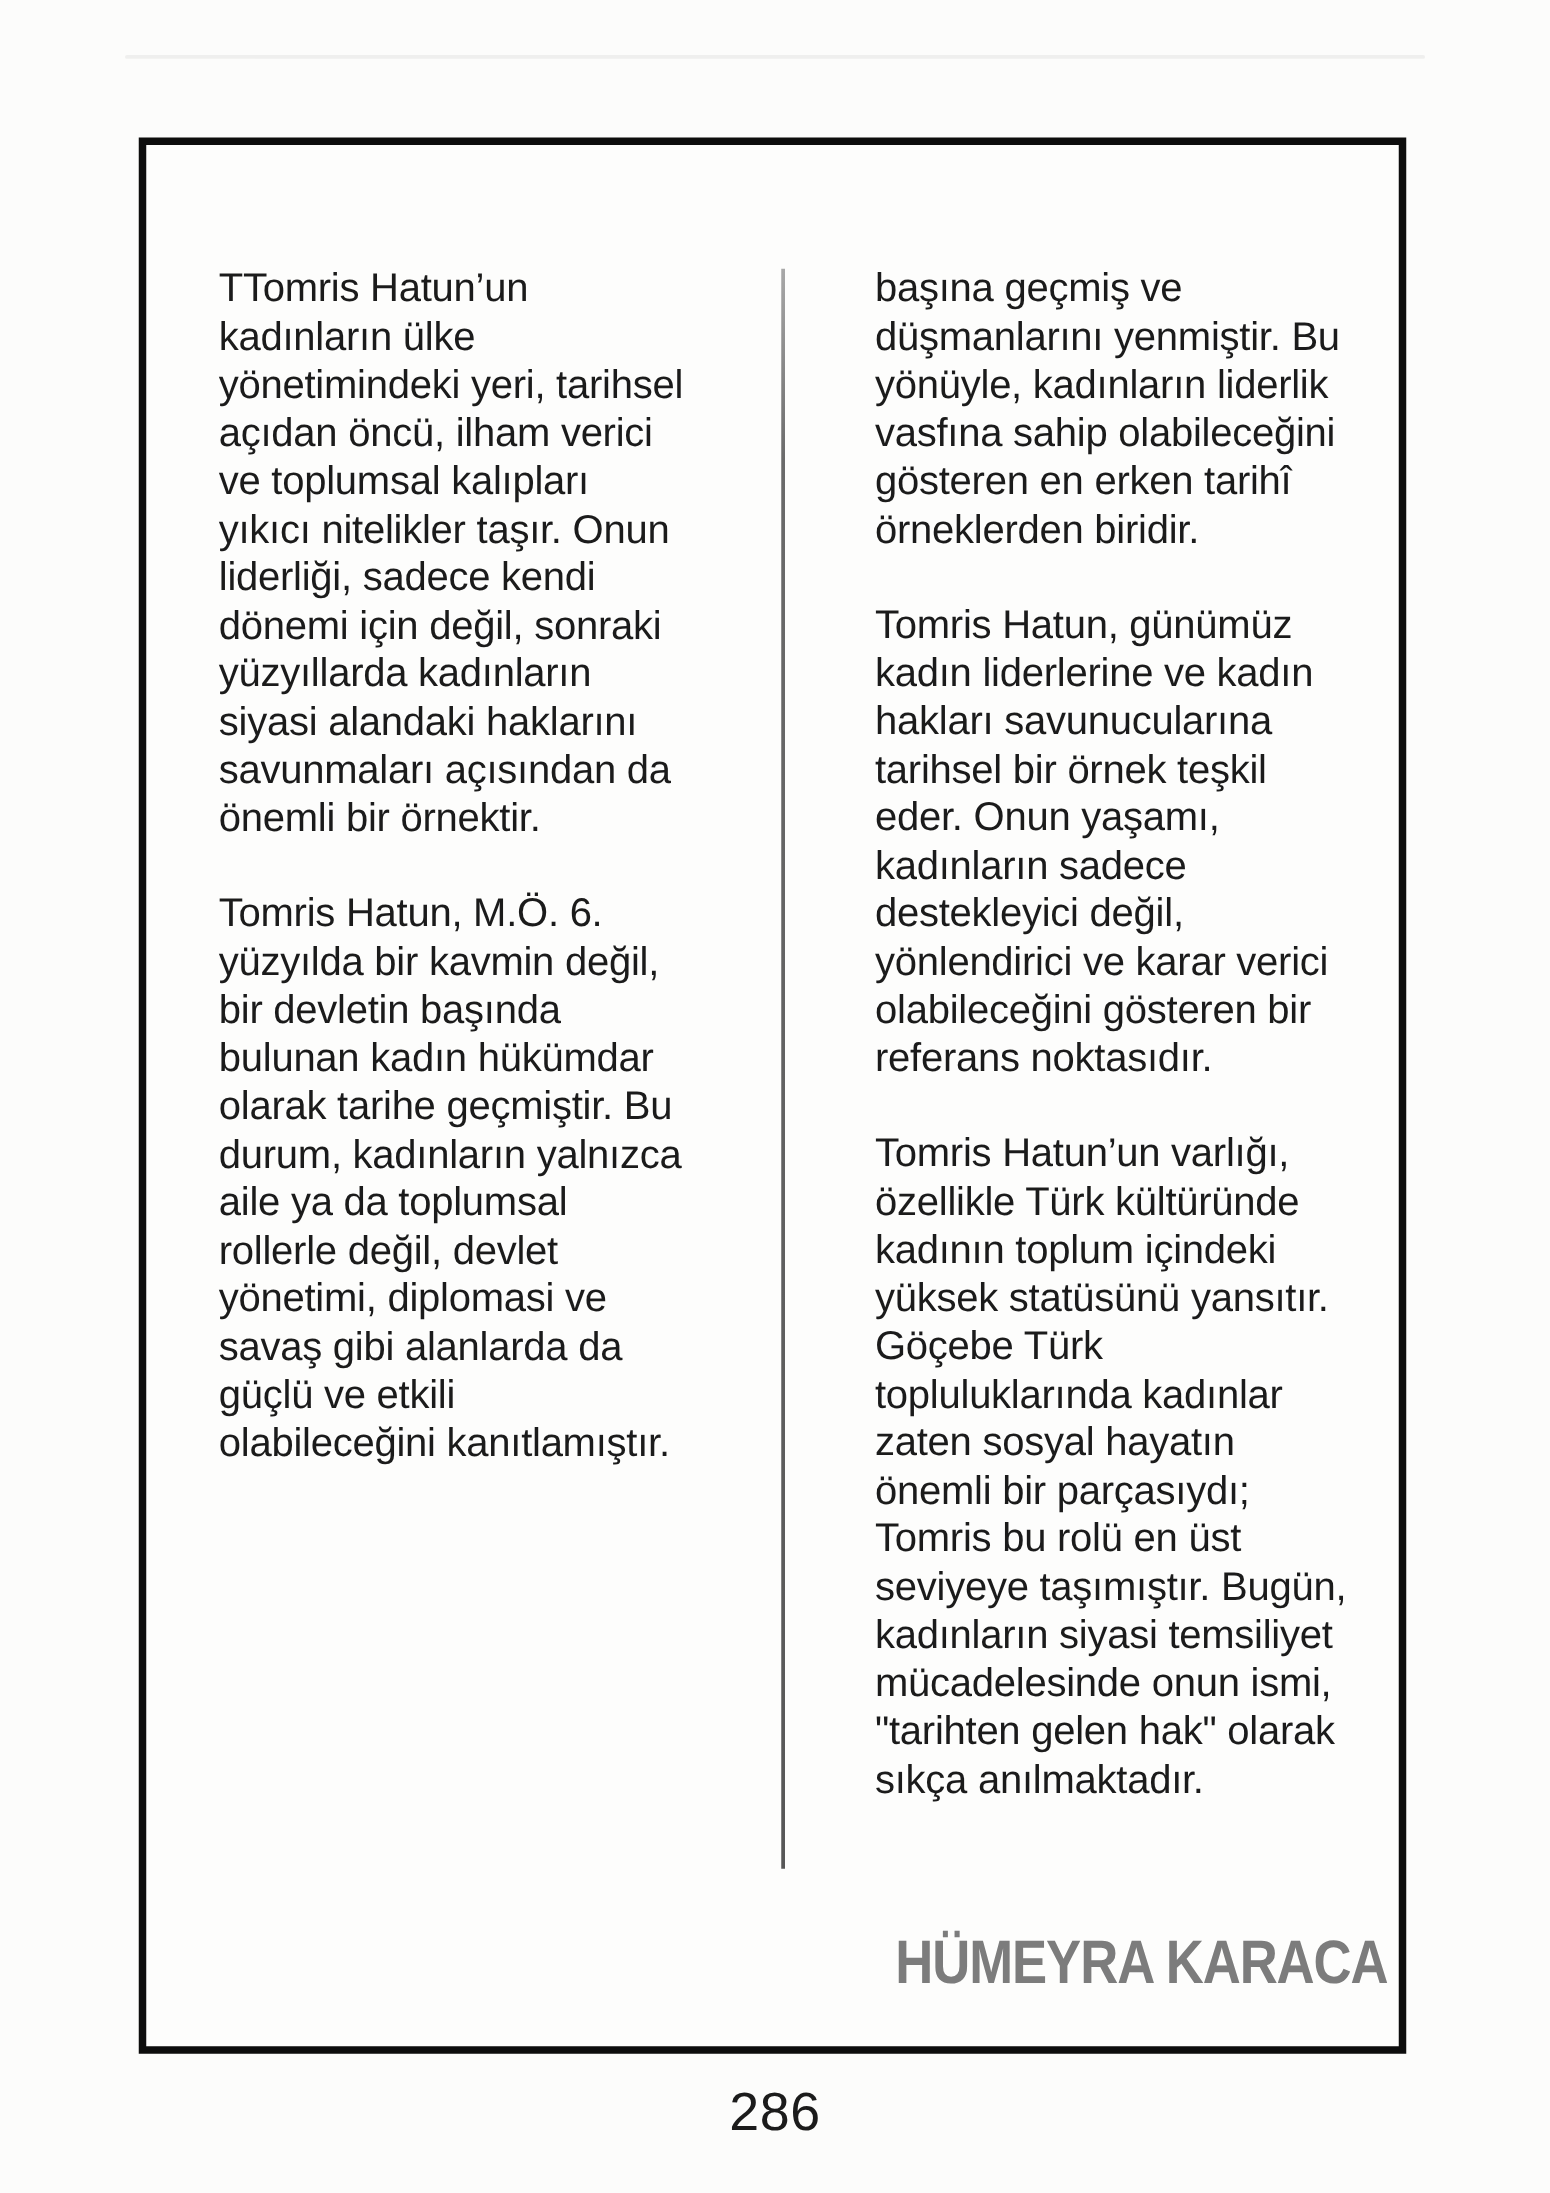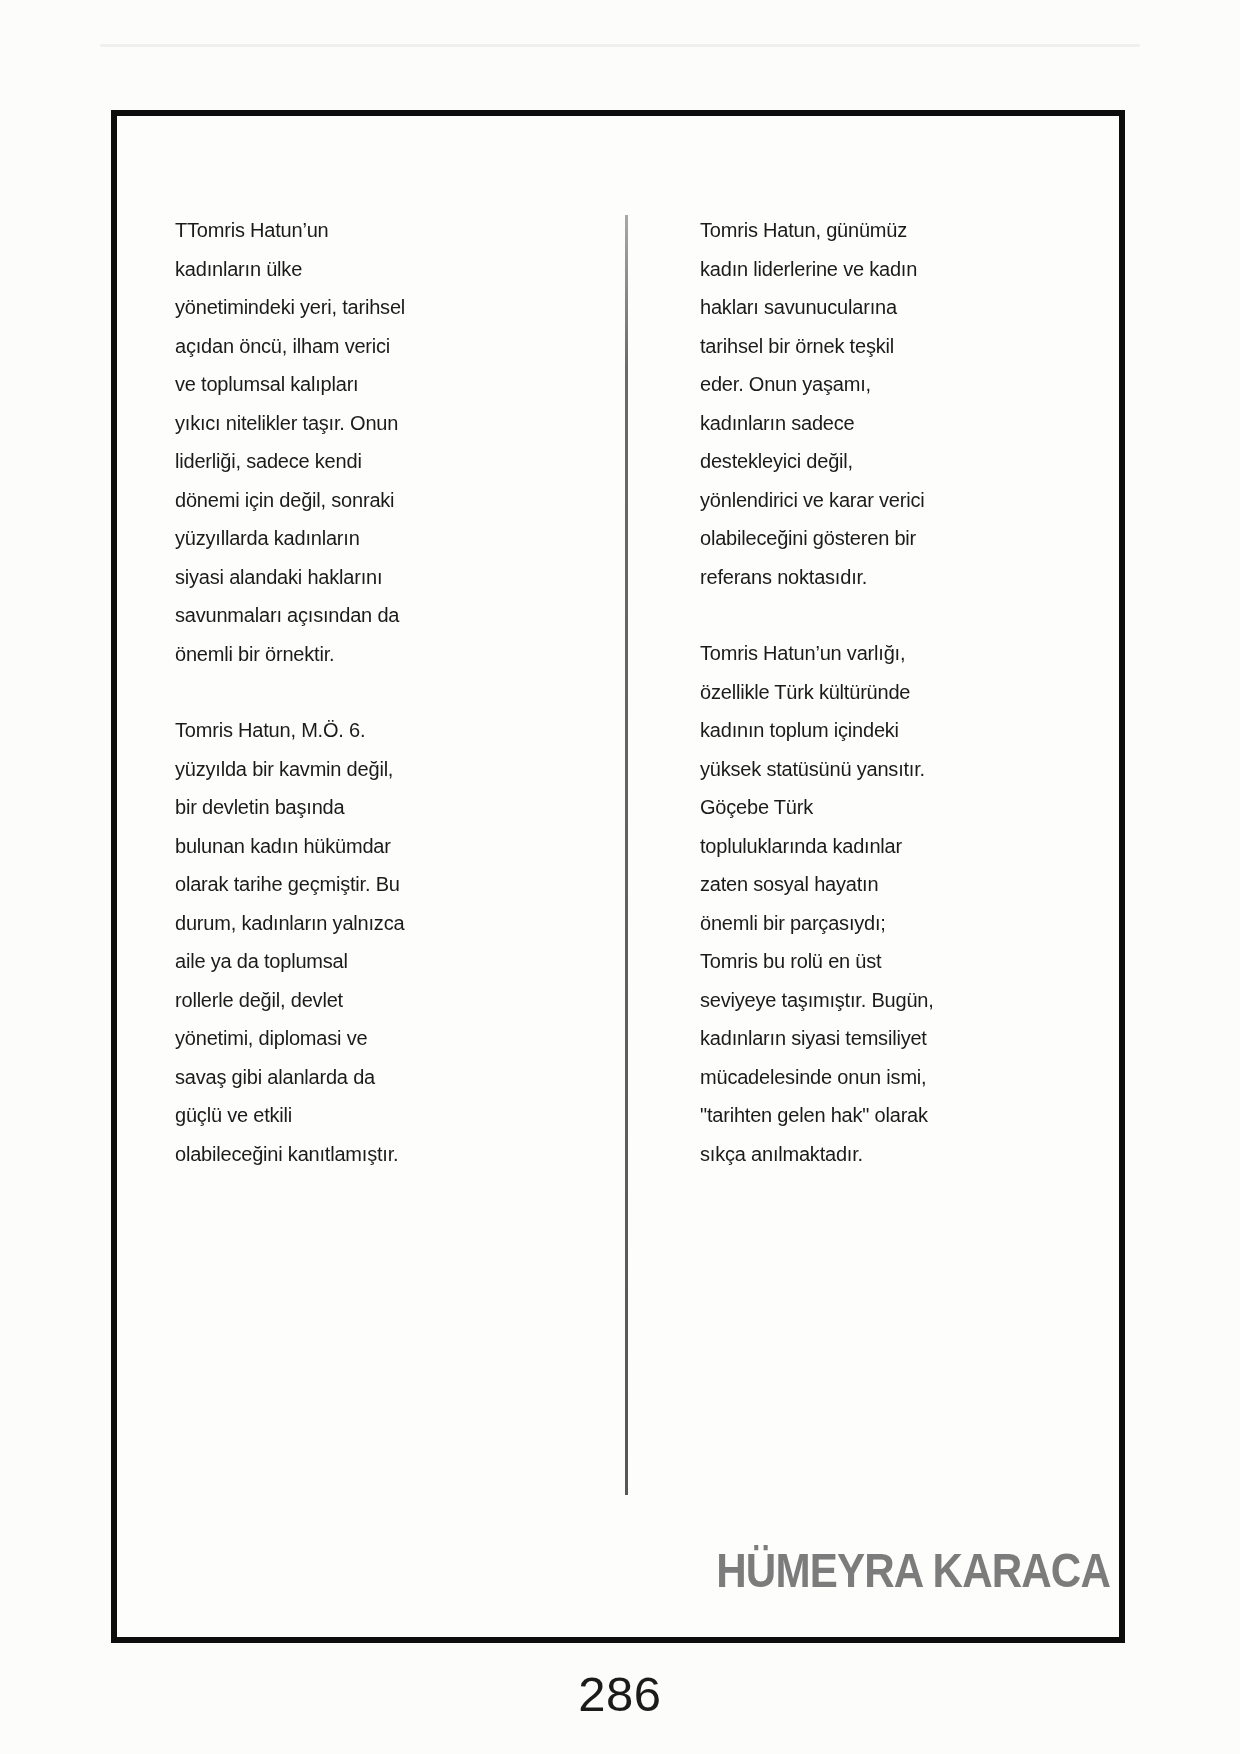--- a/index.html
+++ b/index.html
@@ -30,21 +30,21 @@
     top: 110px;
     width: 1014px;
     height: 1533px;
     border: 6px solid #0d0d0d;
     box-sizing: border-box;
     background: #fdfdfc;
   }
   .text-col {
     position: absolute;
     top: 211px;
-    font-size: 20px;
+    font-size: 32px;
     line-height: 38.5px;
     letter-spacing: -0.2px;
     color: #1b1b1b;
   }
   .text-col p {
     margin: 0 0 38px 0;
     white-space: pre-line;
   }
   .col-left {
     left: 175px;
@@ -75,21 +75,21 @@
     transform: scaleX(0.86);
     transform-origin: 100% 50%;
     white-space: nowrap;
   }
   .page-number {
     position: absolute;
     left: 0;
     top: 1666px;
     width: 1240px;
     text-align: center;
-    font-size: 49px;
+    font-size: 43px;
     letter-spacing: 0.5px;
     color: #1b1b1b;
   }
 </style>
 </head>
 <body>
 
 <div class="scan-line-top"></div>
 
 <div class="frame"></div>
@@ -117,20 +117,26 @@
 rollerle değil, devlet
 yönetimi, diplomasi ve
 savaş gibi alanlarda da
 güçlü ve etkili
 olabileceğini kanıtlamıştır.</p>
 </div>
 
 <div class="divider"></div>
 
 <div class="text-col col-right">
+  <p>başına geçmiş ve
+düşmanlarını yenmiştir. Bu
+yönüyle, kadınların liderlik
+vasfına sahip olabileceğini
+gösteren en erken tarihî
+örneklerden biridir.</p>
   <p>Tomris Hatun, günümüz
 kadın liderlerine ve kadın
 hakları savunucularına
 tarihsel bir örnek teşkil
 eder. Onun yaşamı,
 kadınların sadece
 destekleyici değil,
 yönlendirici ve karar verici
 olabileceğini gösteren bir
 referans noktasıdır.</p>

